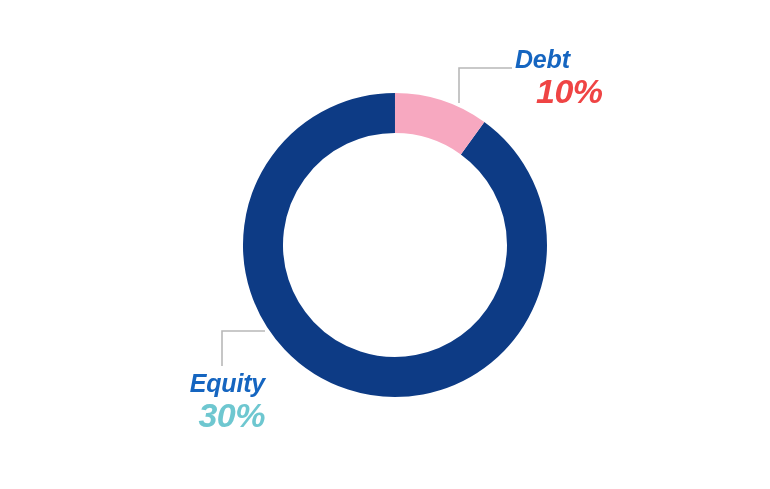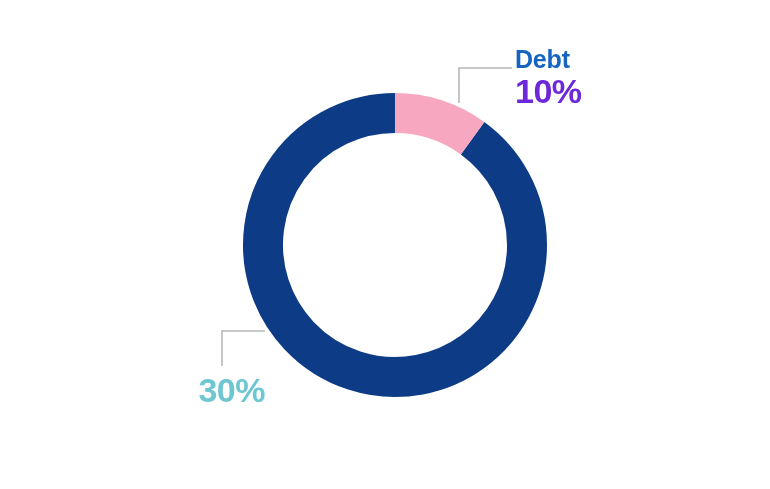--- a/index.html
+++ b/index.html
@@ -54,35 +54,36 @@
     text-align: right;
     width: 90px;
   }
   .label-name, .label-value {
     display: block;
   }
 </style>
 </head>
 <body style="background: rgb(255, 255, 255);">
 
-<div id="chart-root" style="background: rgb(255, 255, 255);">
+<div id="chart-root" style="background: rgb(255, 255, 255); font-style: italic;">
 
   <svg id="donut-svg" viewBox="0 0 770 489">
 
     <path id="slice-equity" fill="none" stroke="#0d3b85" stroke-width="40" d="M 472.59 138.21 A 132 132 0 1 1 394.98 113.00"></path>
 
     <path id="slice-debt" fill="none" stroke="#f7a8c0" stroke-width="40" d="M 395.00 113.00 A 132 132 0 0 1 472.59 138.21"></path>
 
     <polyline id="leader-debt" fill="none" stroke="#b8b8b8" stroke-width="1.6" points="459,103 459,68 512,68"></polyline>
 
     <polyline id="leader-equity" fill="none" stroke="#b8b8b8" stroke-width="1.6" points="265,331 222,331 222,366"></polyline>
   </svg>
 
   <div class="label-group" id="label-debt">
     <span class="label-name" style="color: rgb(21, 101, 192);">Debt</span>
-    <span class="label-value" style="color: #6d28d9;">10%</span>
+    <span class="label-value" style="color: #ef4444; margin-left: 21px;">10%</span>
   </div>
 
   <div class="label-group" id="label-equity">
+    <span class="label-name" style="color: rgb(21, 101, 192);">Equity</span>
     <span class="label-value" style="color: rgb(110, 199, 208);">30%</span>
   </div>
 
 </div>
 
 </body></html>

